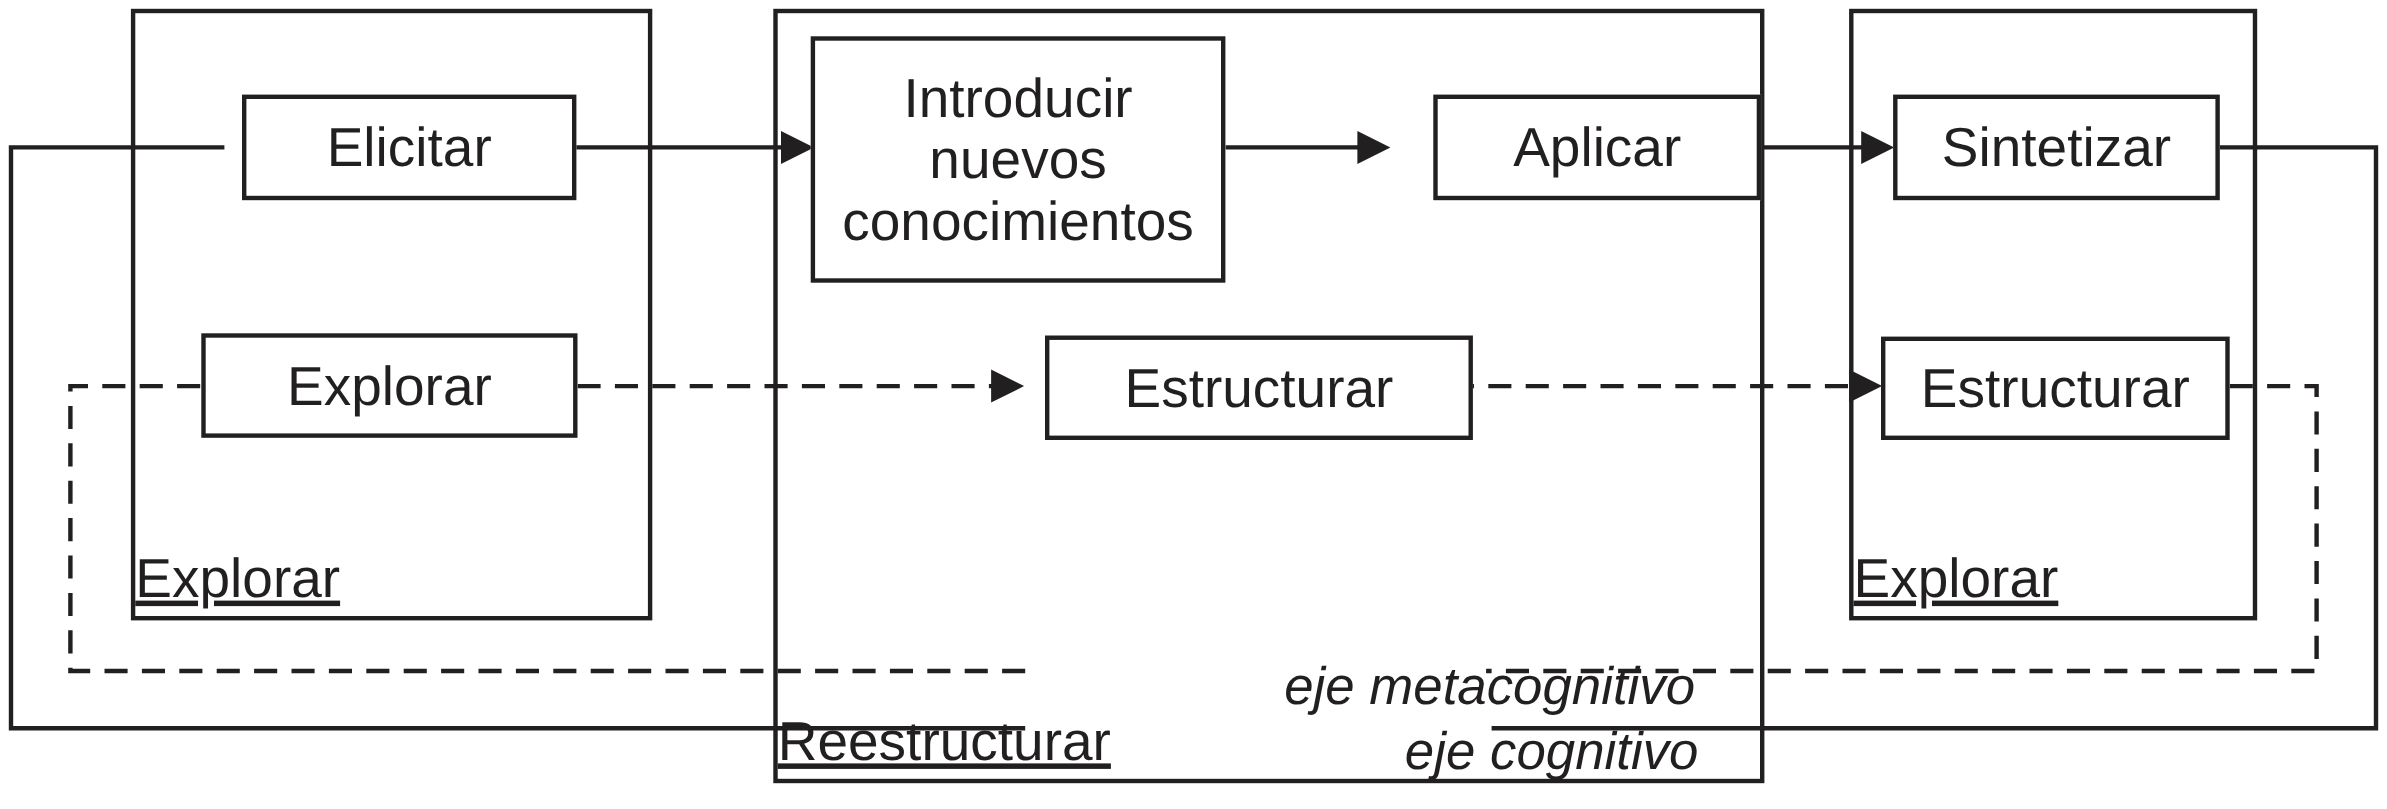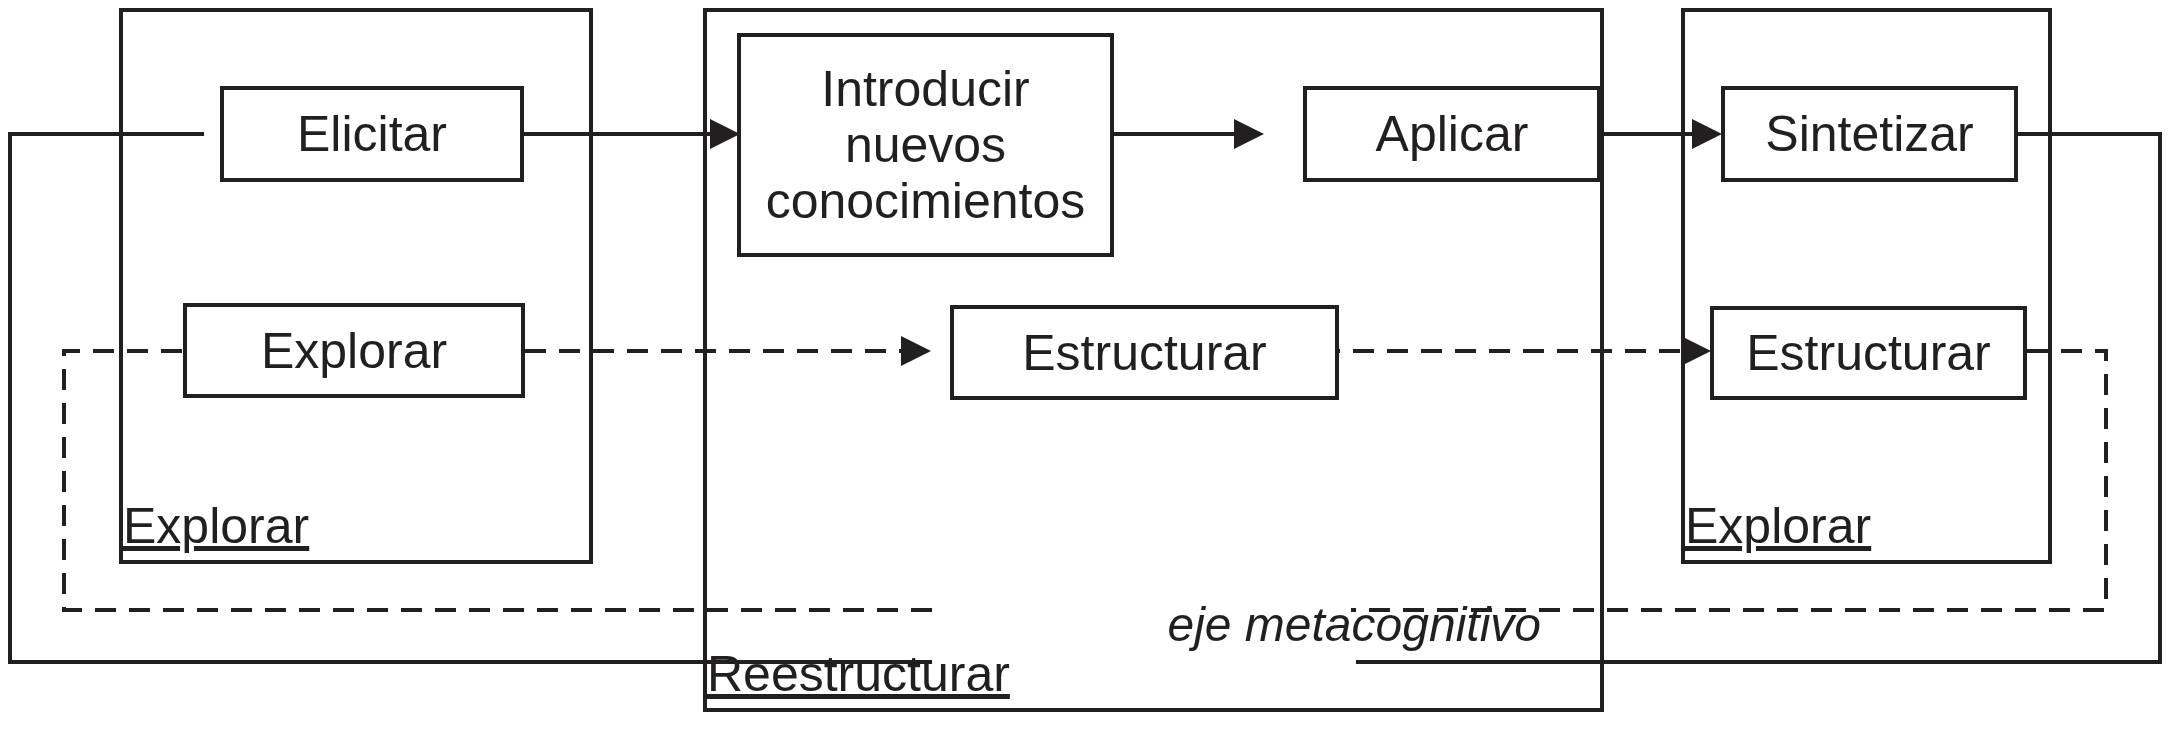--- a/index.html
+++ b/index.html
@@ -109,14 +109,15 @@
     <span>Explorar</span>
   </div>
   <div class="step-box" style="left:950px;top:305px;width:389px;height:95px;">
     <span>Estructurar</span>
   </div>
   <div class="step-box" style="left:1710px;top:306px;width:317px;height:94px;">
     <span>Estructurar</span>
   </div>
 
   <div class="axis-label" style="left:741px;top:601px;width:800px;">eje metacognitivo</div>
+  <div class="axis-label" style="left:744px;top:660px;width:800px;">eje cognitivo</div>
 
 </div>
 
 </body></html>

